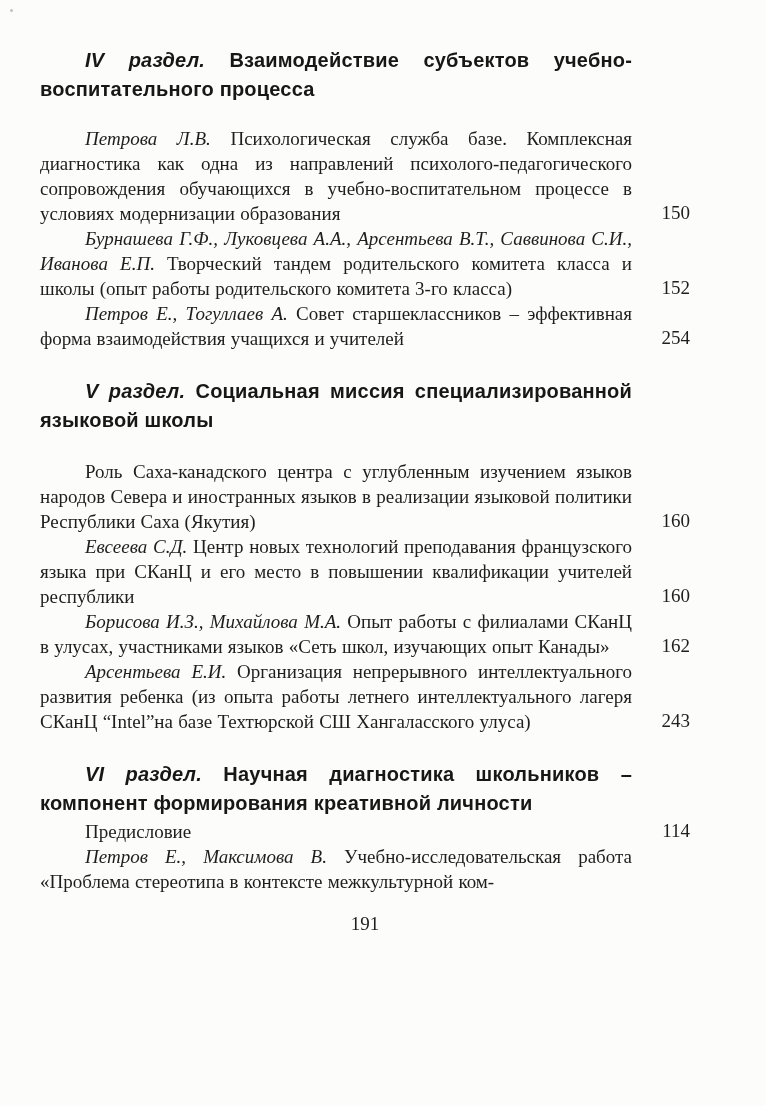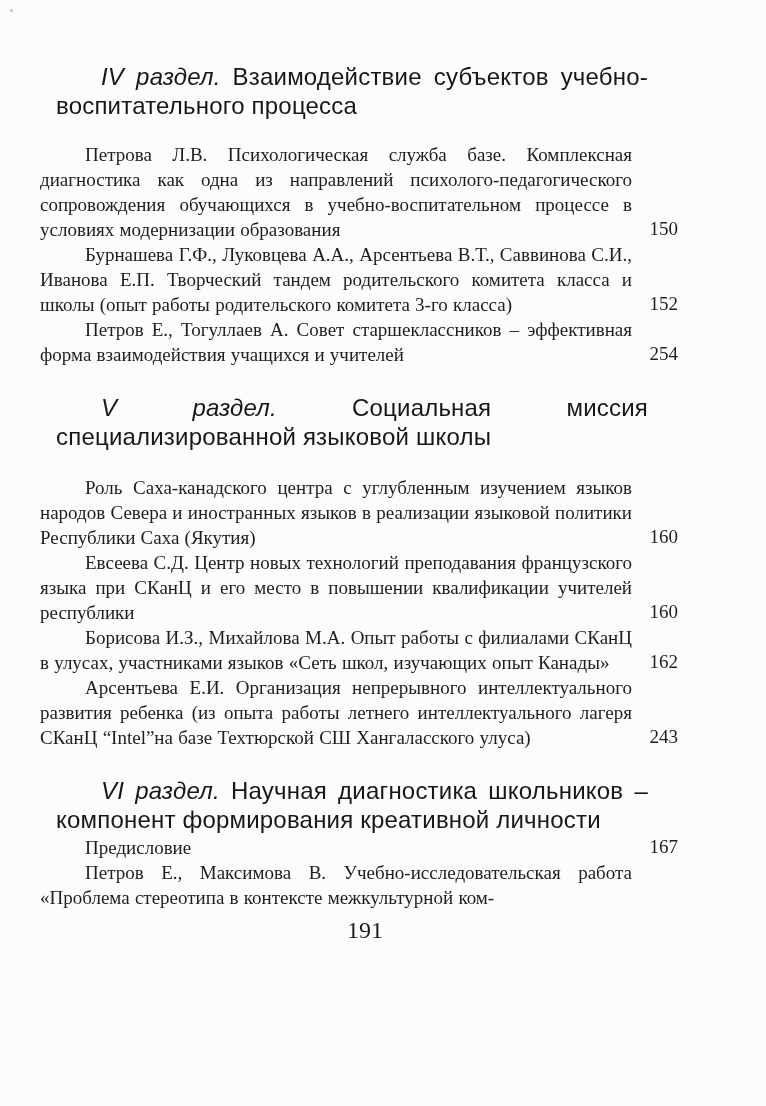--- a/index.html
+++ b/index.html
@@ -20,24 +20,24 @@
     height: 1106px;
     padding: 46px 0 0 40px;
     position: relative;
   }
   .content {
     width: 650px;
   }
   
   .sec-heading {
     font-family: "Liberation Sans", "DejaVu Sans", sans-serif;
-    font-weight: normal;
-    font-size: 24px;
+    font-weight: bold;
+    font-size: 20px;
     line-height: 29px;
-    margin: 16px;
+    margin: 0;
     width: 592px;
     text-align: justify;
     text-indent: 45px;
     letter-spacing: 0.2px;
     color: #171717;
   }
   .sec-heading .h-prefix {
     font-style: italic;
   }
   .sec-iv { margin-bottom: 22px; }
@@ -51,33 +51,34 @@
   .entry-text {
     margin: 0;
     width: 592px;
     font-size: 19px;
     line-height: 25px;
     text-align: justify;
     text-indent: 45px;
     word-spacing: 0.5px;
   }
   .authors {
+    font-style: italic;
   }
   .page-num {
     position: absolute;
-    right: 12px;
+    right: 0;
     bottom: 1px;
     font-size: 19px;
     line-height: 25px;
   }
   .footer {
     width: 650px;
-    margin-top: 8px;
+    margin-top: 17px;
     text-align: center;
-    font-size: 24px;
+    font-size: 19px;
     line-height: 25px;
   }
   
   .speck {
     position: absolute;
     left: 10px;
     top: 9px;
     width: 3px;
     height: 3px;
     background: #9a9a9a;
@@ -135,21 +136,21 @@
         <p class="entry-text"><span class="authors">Арсентьева Е.И. </span><span>Организация непрерывного интеллектуального развития ребенка (из опыта работы летнего интеллектуального лагеря СКанЦ “Intel”на базе Техтюрской СШ Хангаласского улуса)</span></p>
         <span class="page-num">243</span>
       </div>
     </section>
 
     <section>
       <h2 class="sec-heading sec-vi-heading"><span class="h-prefix">VI раздел. </span><span>Научная диагностика школьников – компонент формирования креативной личности</span></h2>
 
       <div class="entry">
         <p class="entry-text"><span>Предисловие</span></p>
-        <span class="page-num">167</span>
+        <span class="page-num">114</span>
       </div>
 
       <div class="entry">
         <p class="entry-text"><span class="authors">Петров Е., Максимова В. </span><span>Учебно-исследовательская работа «Проблема стереотипа в контексте межкультурной ком-</span></p>
       </div>
     </section>
 
     <div class="footer">191</div>
   </div>
 </div>

